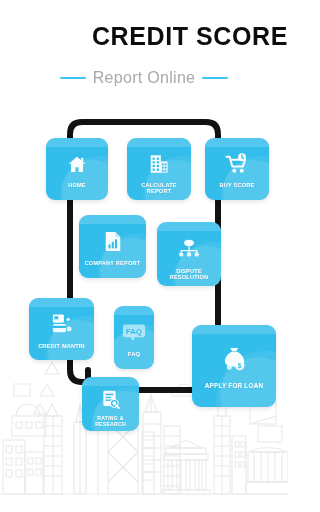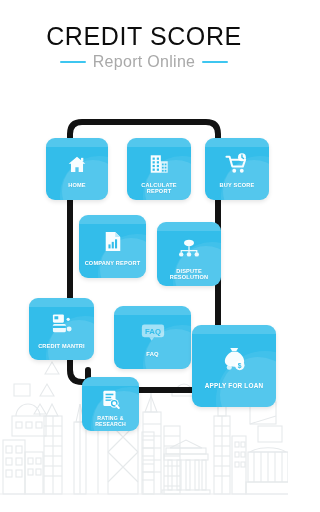--- a/index.html
+++ b/index.html
@@ -14,26 +14,27 @@
   #app{position:absolute;inset:0;width:288px;height:512px;overflow:hidden;background:#fff;}
 
   
   .city-bg{position:absolute;left:0;top:356px;width:288px;height:142px;z-index:0;pointer-events:none;}
 
   
   .header{position:absolute;left:0;top:0;width:288px;z-index:5;text-align:center;}
   .title{
     margin:0;padding-top:22px;
     font-size:25px;line-height:28px;
-    font-weight:normal;letter-spacing:0.6px;
+    font-weight:bold;letter-spacing:0.6px;
     color:#0d0d0d;
+    text-align:right;
   }
   .subtitle-row{
     display:flex;align-items:center;justify-content:center;
-    gap:7px;margin-top:3px;
+    gap:7px;margin-top:19px;
   }
   .dash{display:block;width:26px;height:2px;background:#3ec6f0;border-radius:1px;}
   .subtitle{
     font-size:16px;line-height:18px;
     color:#a9a9a9;font-weight:normal;letter-spacing:0.3px;
   }
   .tagline{
     margin:11px auto 0;width:232px;
     font-size:11.5px;line-height:14px;
     color:#36bdea;font-weight:normal;letter-spacing:0.15px;
@@ -331,21 +332,21 @@
         <rect x="4.6" y="3.4" width="4" height="3.2" fill="#33bdea"></rect>
         <rect x="3" y="11.4" width="13.6" height="8.8" rx="1.6" fill="#ffffff" opacity="0.9"></rect>
         <rect x="3" y="13.4" width="13.6" height="2.3" fill="#33bdea"></rect>
         <circle cx="19" cy="6.6" r="1.7" fill="#ffffff" opacity="0.9"></circle>
         <circle cx="20" cy="16.8" r="2.6" fill="#ffffff" opacity="0.85"></circle>
       </svg>
     </span>
     <span class="tile-label" style="top:45px;font-size:5.6px;">CREDIT MANTRI</span>
   </div>
 
-  <div class="tile" style="left:114px;top:306px;width:77px;height:63px;">
+  <div class="tile" style="left:114px;top:306px;width:40px;height:63px;">
     <span class="topglow"></span>
     <span class="sheen2"></span>
     <span class="sheen"></span>
     <span class="tile-icon" style="top:16px;height:20px;">
       <svg width="26" height="19" viewBox="0 0 28 20" aria-hidden="true">
         <rect x="2" y="1.5" width="24" height="13.6" rx="2.6" fill="#ffffff" opacity="0.55"></rect>
         <path d="M10 15.1 L12.6 19 L15.2 15.1 Z" fill="#ffffff" opacity="0.55"></path>
         <text x="14" y="11.4" text-anchor="middle" font-family="Liberation Sans, sans-serif" font-size="8.4" font-weight="bold" fill="#33bdea">FAQ</text>
       </svg>
     </span>

